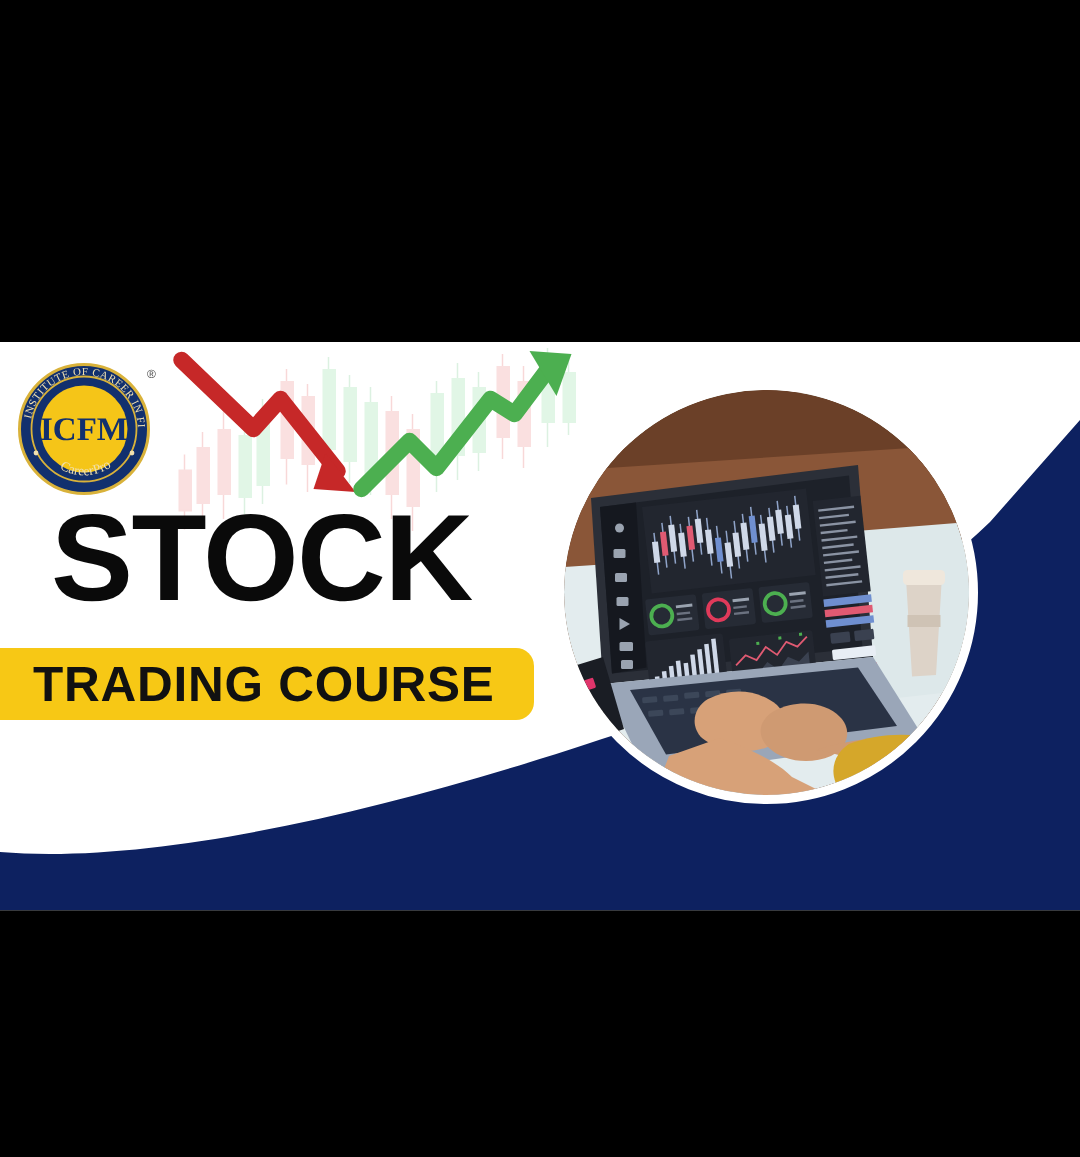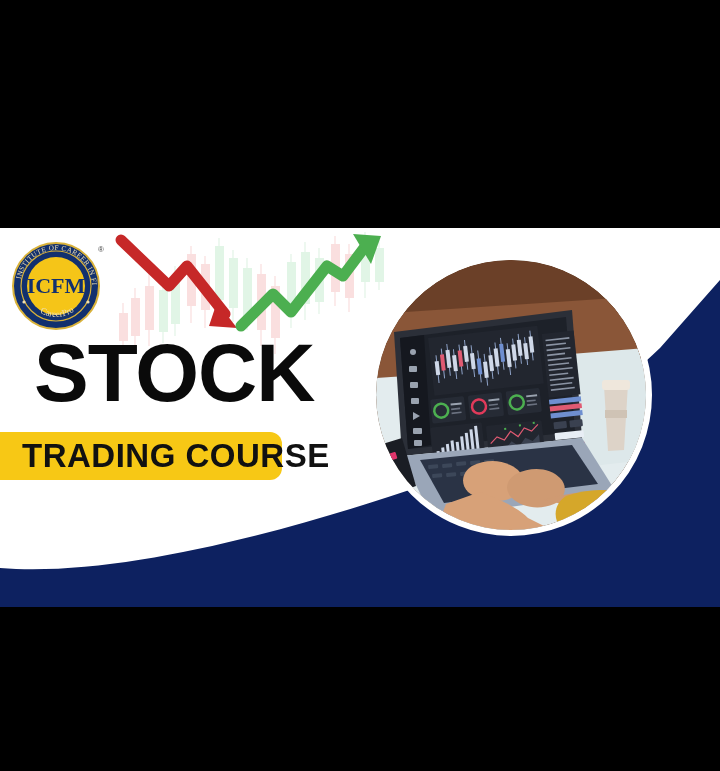--- a/index.html
+++ b/index.html
@@ -99,21 +99,21 @@
     color: #0a0a0a;
     white-space: nowrap;
     margin-left: 16px;
   }
 
   
   .subbanner {
     position: absolute;
     left: 0px;
     top: 204px;
-    width: 282px;
+    width: 356px;
     height: 48px;
     background: #f7c815;
     border-radius: 0 12px 12px 0;
     z-index: 12;
     display: flex;
     align-items: center;
   }
   .subbanner-text {
     font-family: "Liberation Sans", sans-serif;
     font-weight: bold;

